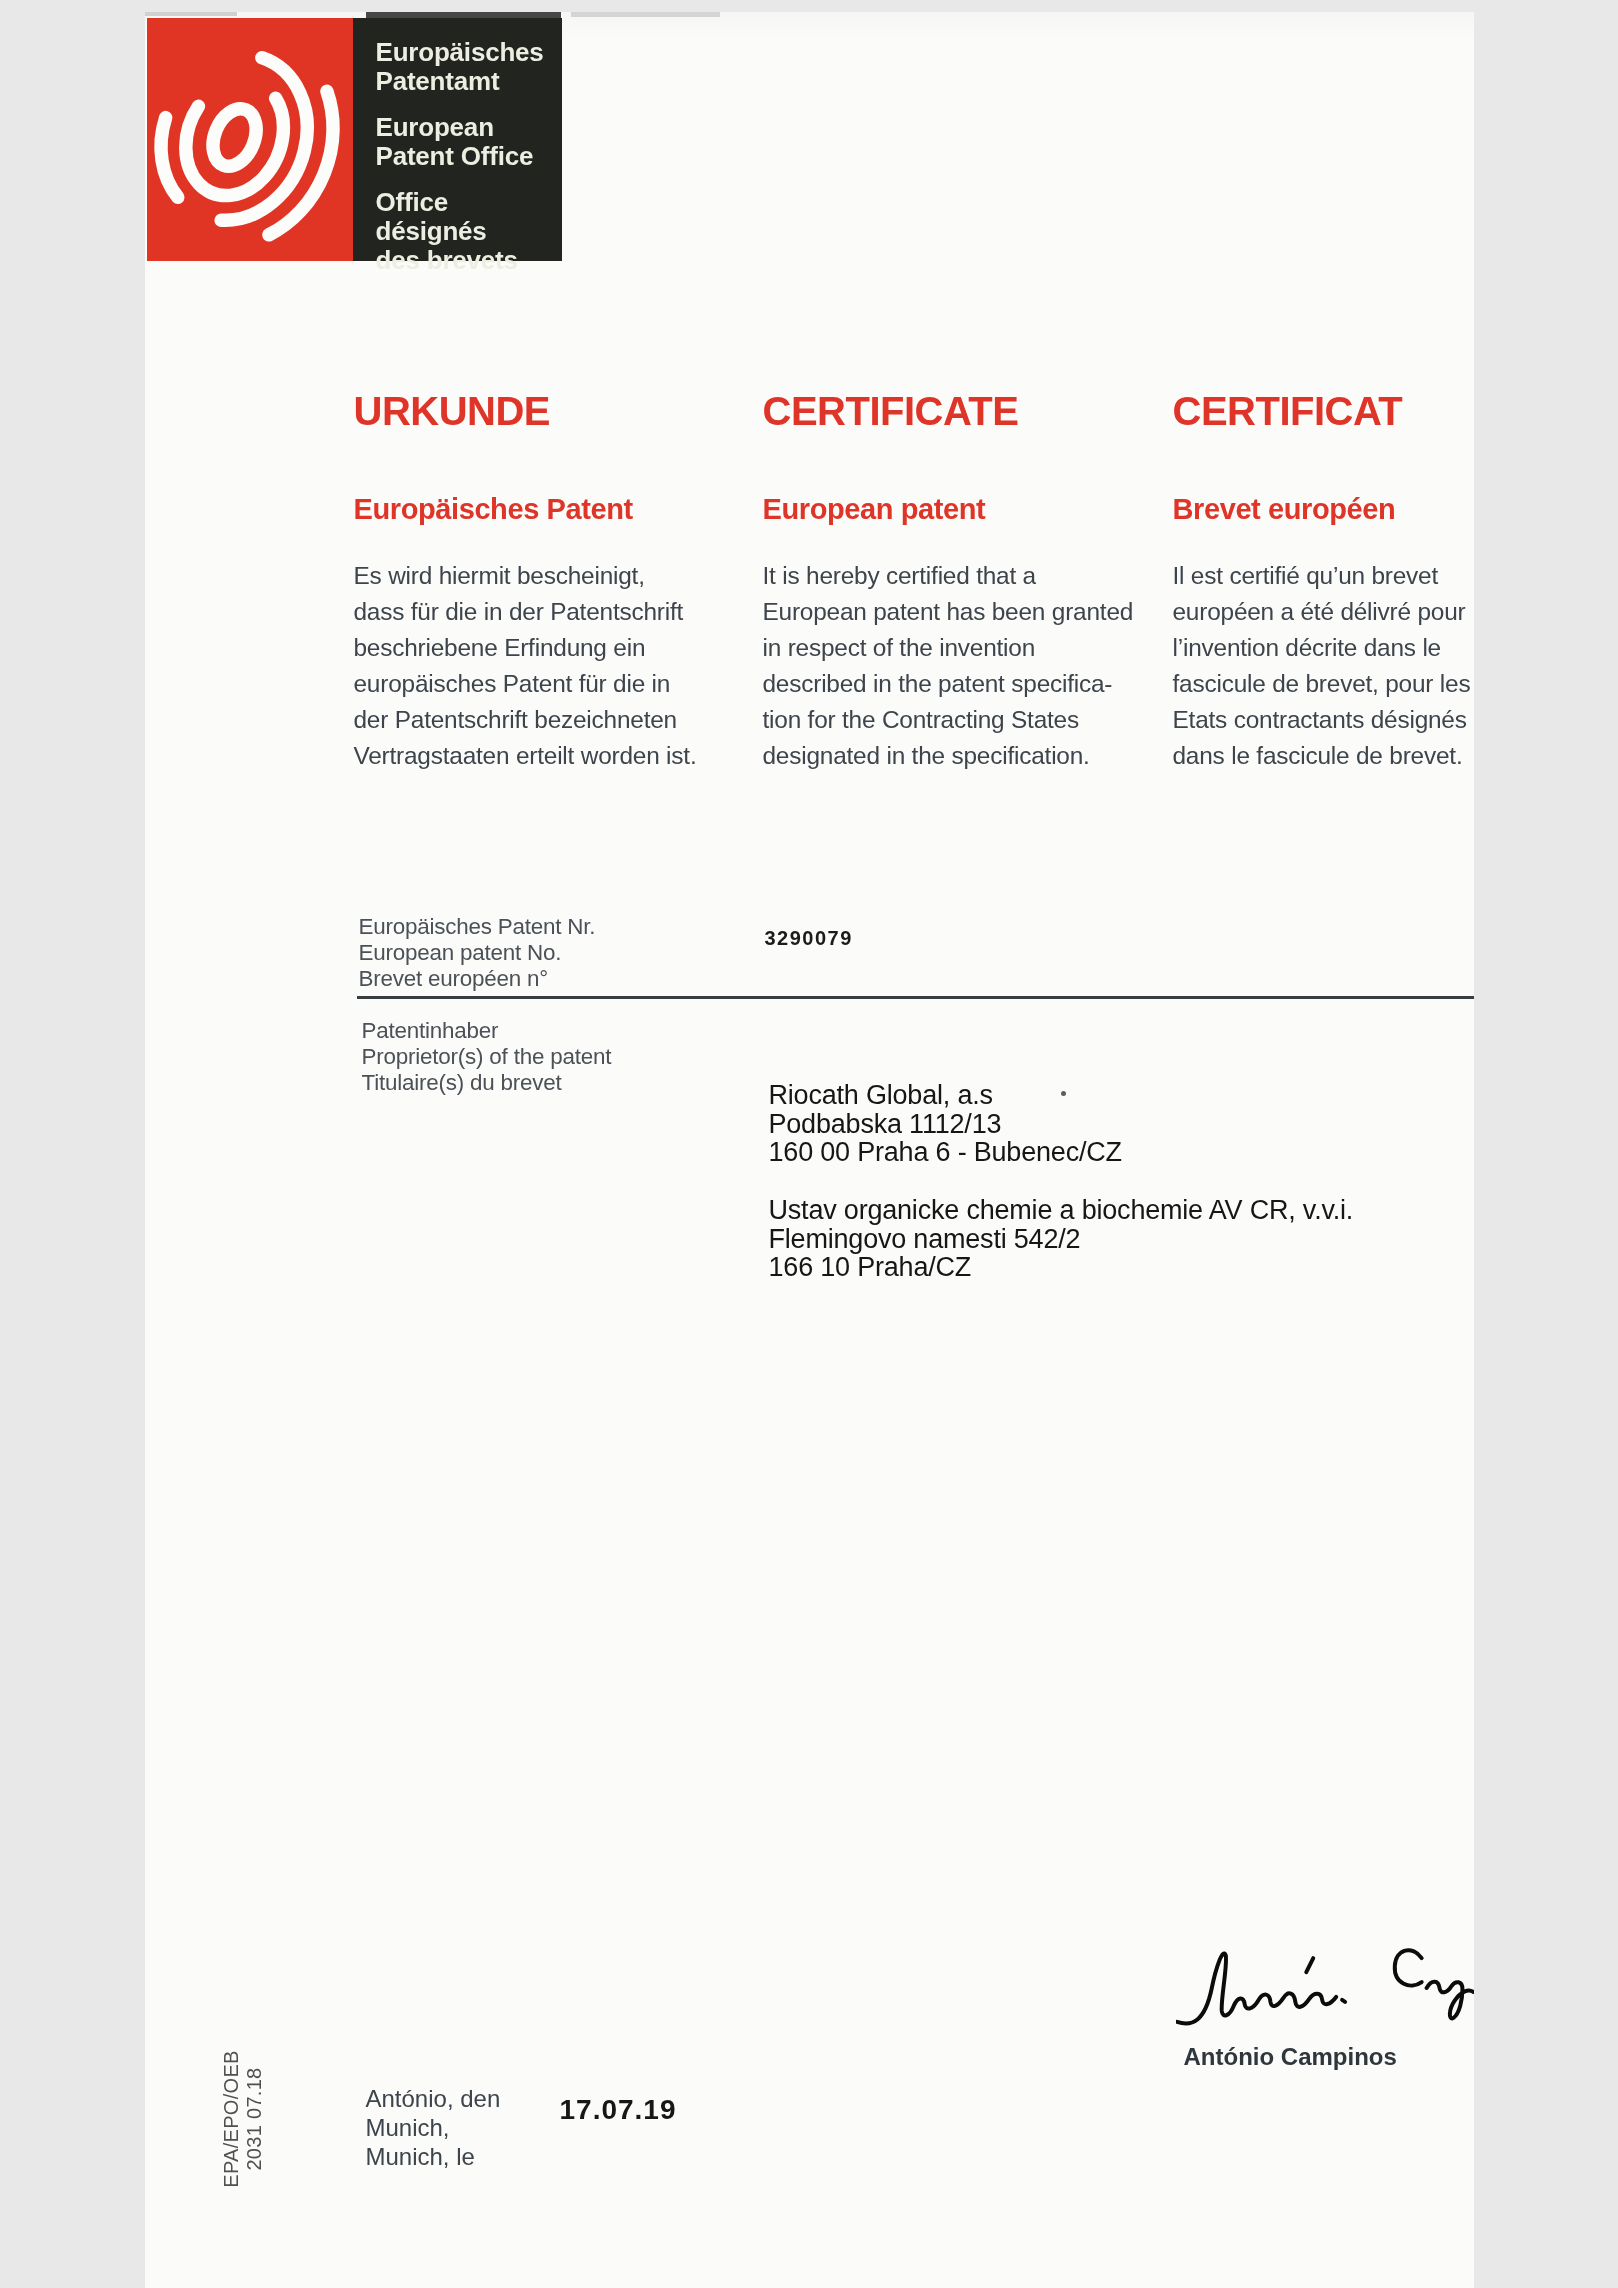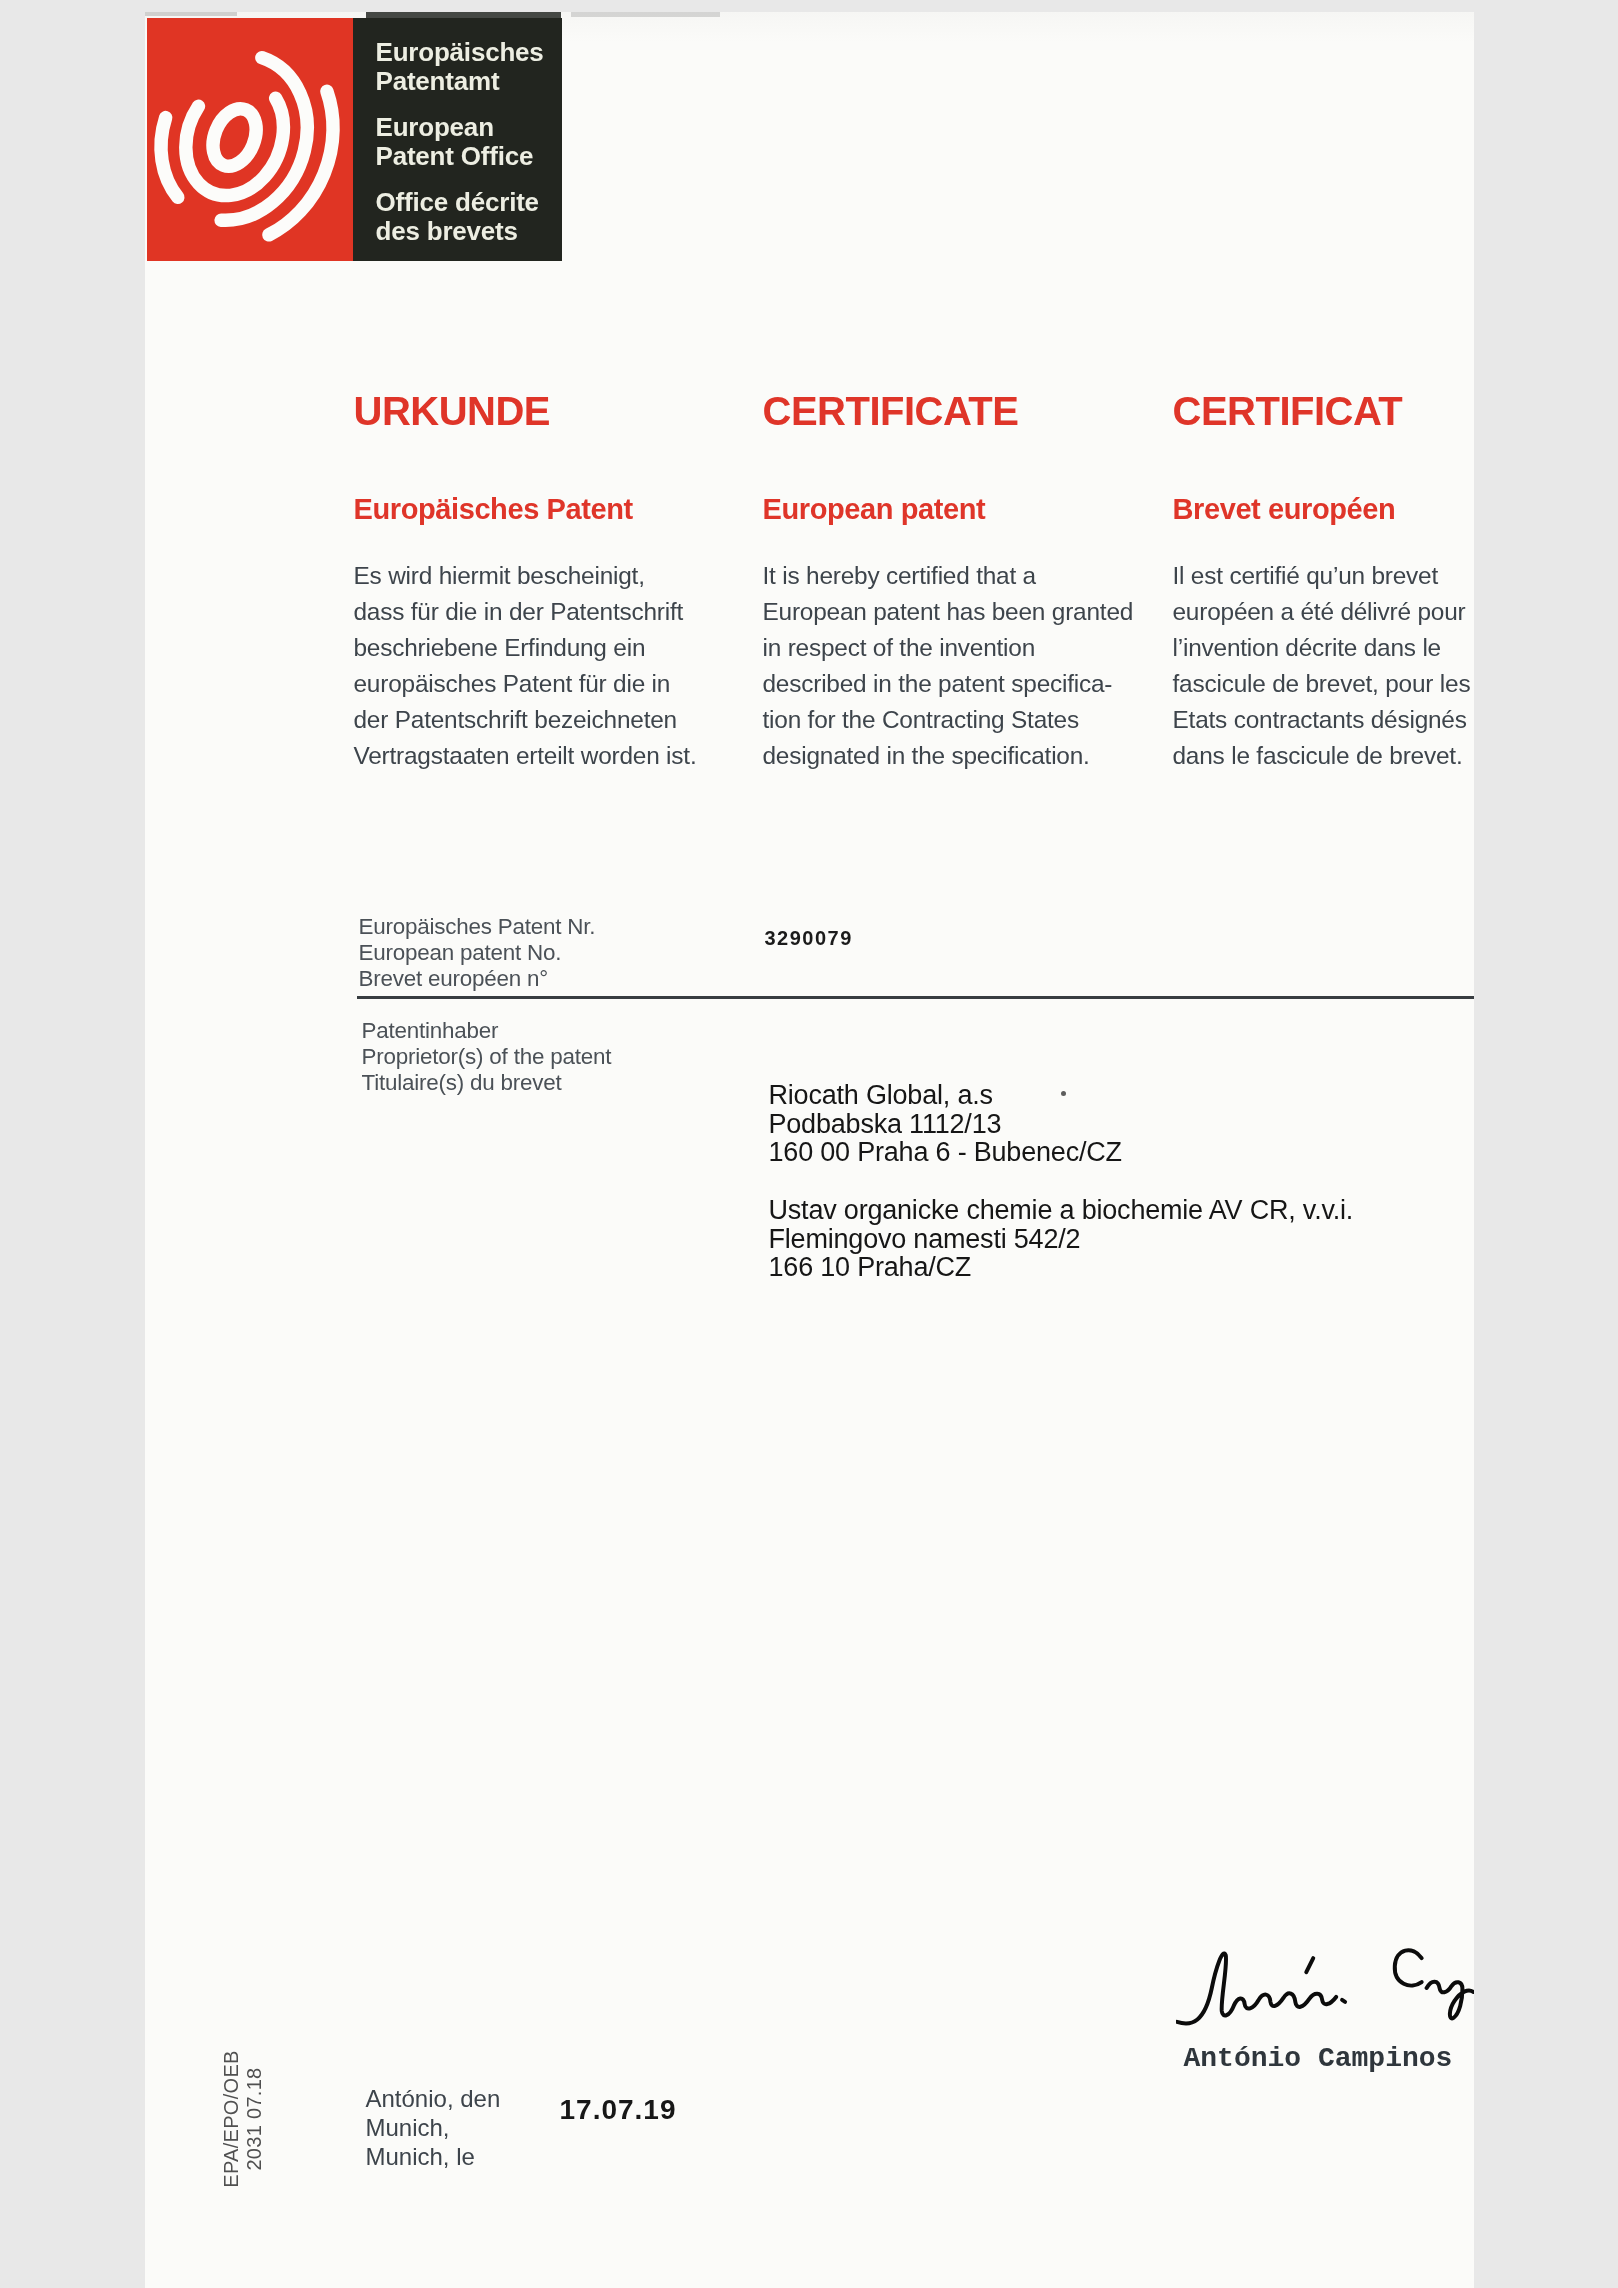--- a/index.html
+++ b/index.html
@@ -39,21 +39,21 @@
   .form-label{font-size:22.4px;line-height:26px;color:#4b5157;letter-spacing:-0.2px;}
   .patent-label{left:214px;top:902px;}
   .patent-value{left:620px;top:915px;font-size:20px;font-weight:bold;letter-spacing:1.5px;color:#1b1b1b;}
   .rule{left:212px;top:984px;width:1204px;height:2.5px;background:#383d41;}
   .prop-label{left:217px;top:1006px;}
   .addr{left:624px;font-size:27px;line-height:28.5px;color:#161616;letter-spacing:-0.2px;}
   .addr1{top:1069px;} .addr2{top:1184px;}
 
   
   .sig-svg{left:1031px;top:1930px;}
-  .sig-name{left:1039px;top:2031px;font-size:28px;font-weight:bold;color:#2f363c;font-family:Liberation Mono, monospace;}
+  .sig-name{left:1039px;top:2031px;font-size:24px;font-weight:bold;color:#2f363c;}
   .sig-titles{left:1039px;top:2072px;font-size:23.4px;line-height:27px;color:#3d444b;letter-spacing:-0.2px;}
 
   
   .munich{left:221px;top:2072px;font-size:24px;line-height:29px;color:#3d444b;}
   .date-value{left:415px;top:2082px;font-size:28px;font-weight:bold;letter-spacing:1px;color:#171717;}
 
   
   .form-code{left:-4px;top:2096px;width:179px;height:22px;text-align:center;
              font-size:20px;color:#505050;letter-spacing:0.3px;
              transform:rotate(-90deg);}
@@ -79,21 +79,21 @@
         <path d="M 57.6 197 A 72 85 0 0 1 16.3 127.4"></path>
         <path d="M 156.6 42.2 A 97 110 0 0 1 156.6 197.8"></path>
       </g>
     </svg>
   </div>
   <div class="abs logo-dark">
     <div class="logo-name pre">Europäisches
 Patentamt</div>
     <div class="logo-name pre">European
 Patent Office</div>
-    <div class="logo-name pre">Office décrite
+    <div class="logo-name pre">Office désignés
 des brevets</div>
   </div>
 
   <div class="abs cert-title col1">URKUNDE</div>
   <div class="abs cert-title col2">CERTIFICATE</div>
   <div class="abs cert-title col3">CERTIFICAT</div>
 
   <div class="abs cert-sub col1">Europäisches Patent</div>
   <div class="abs cert-sub col2">European patent</div>
   <div class="abs cert-sub col3">Brevet européen</div>

